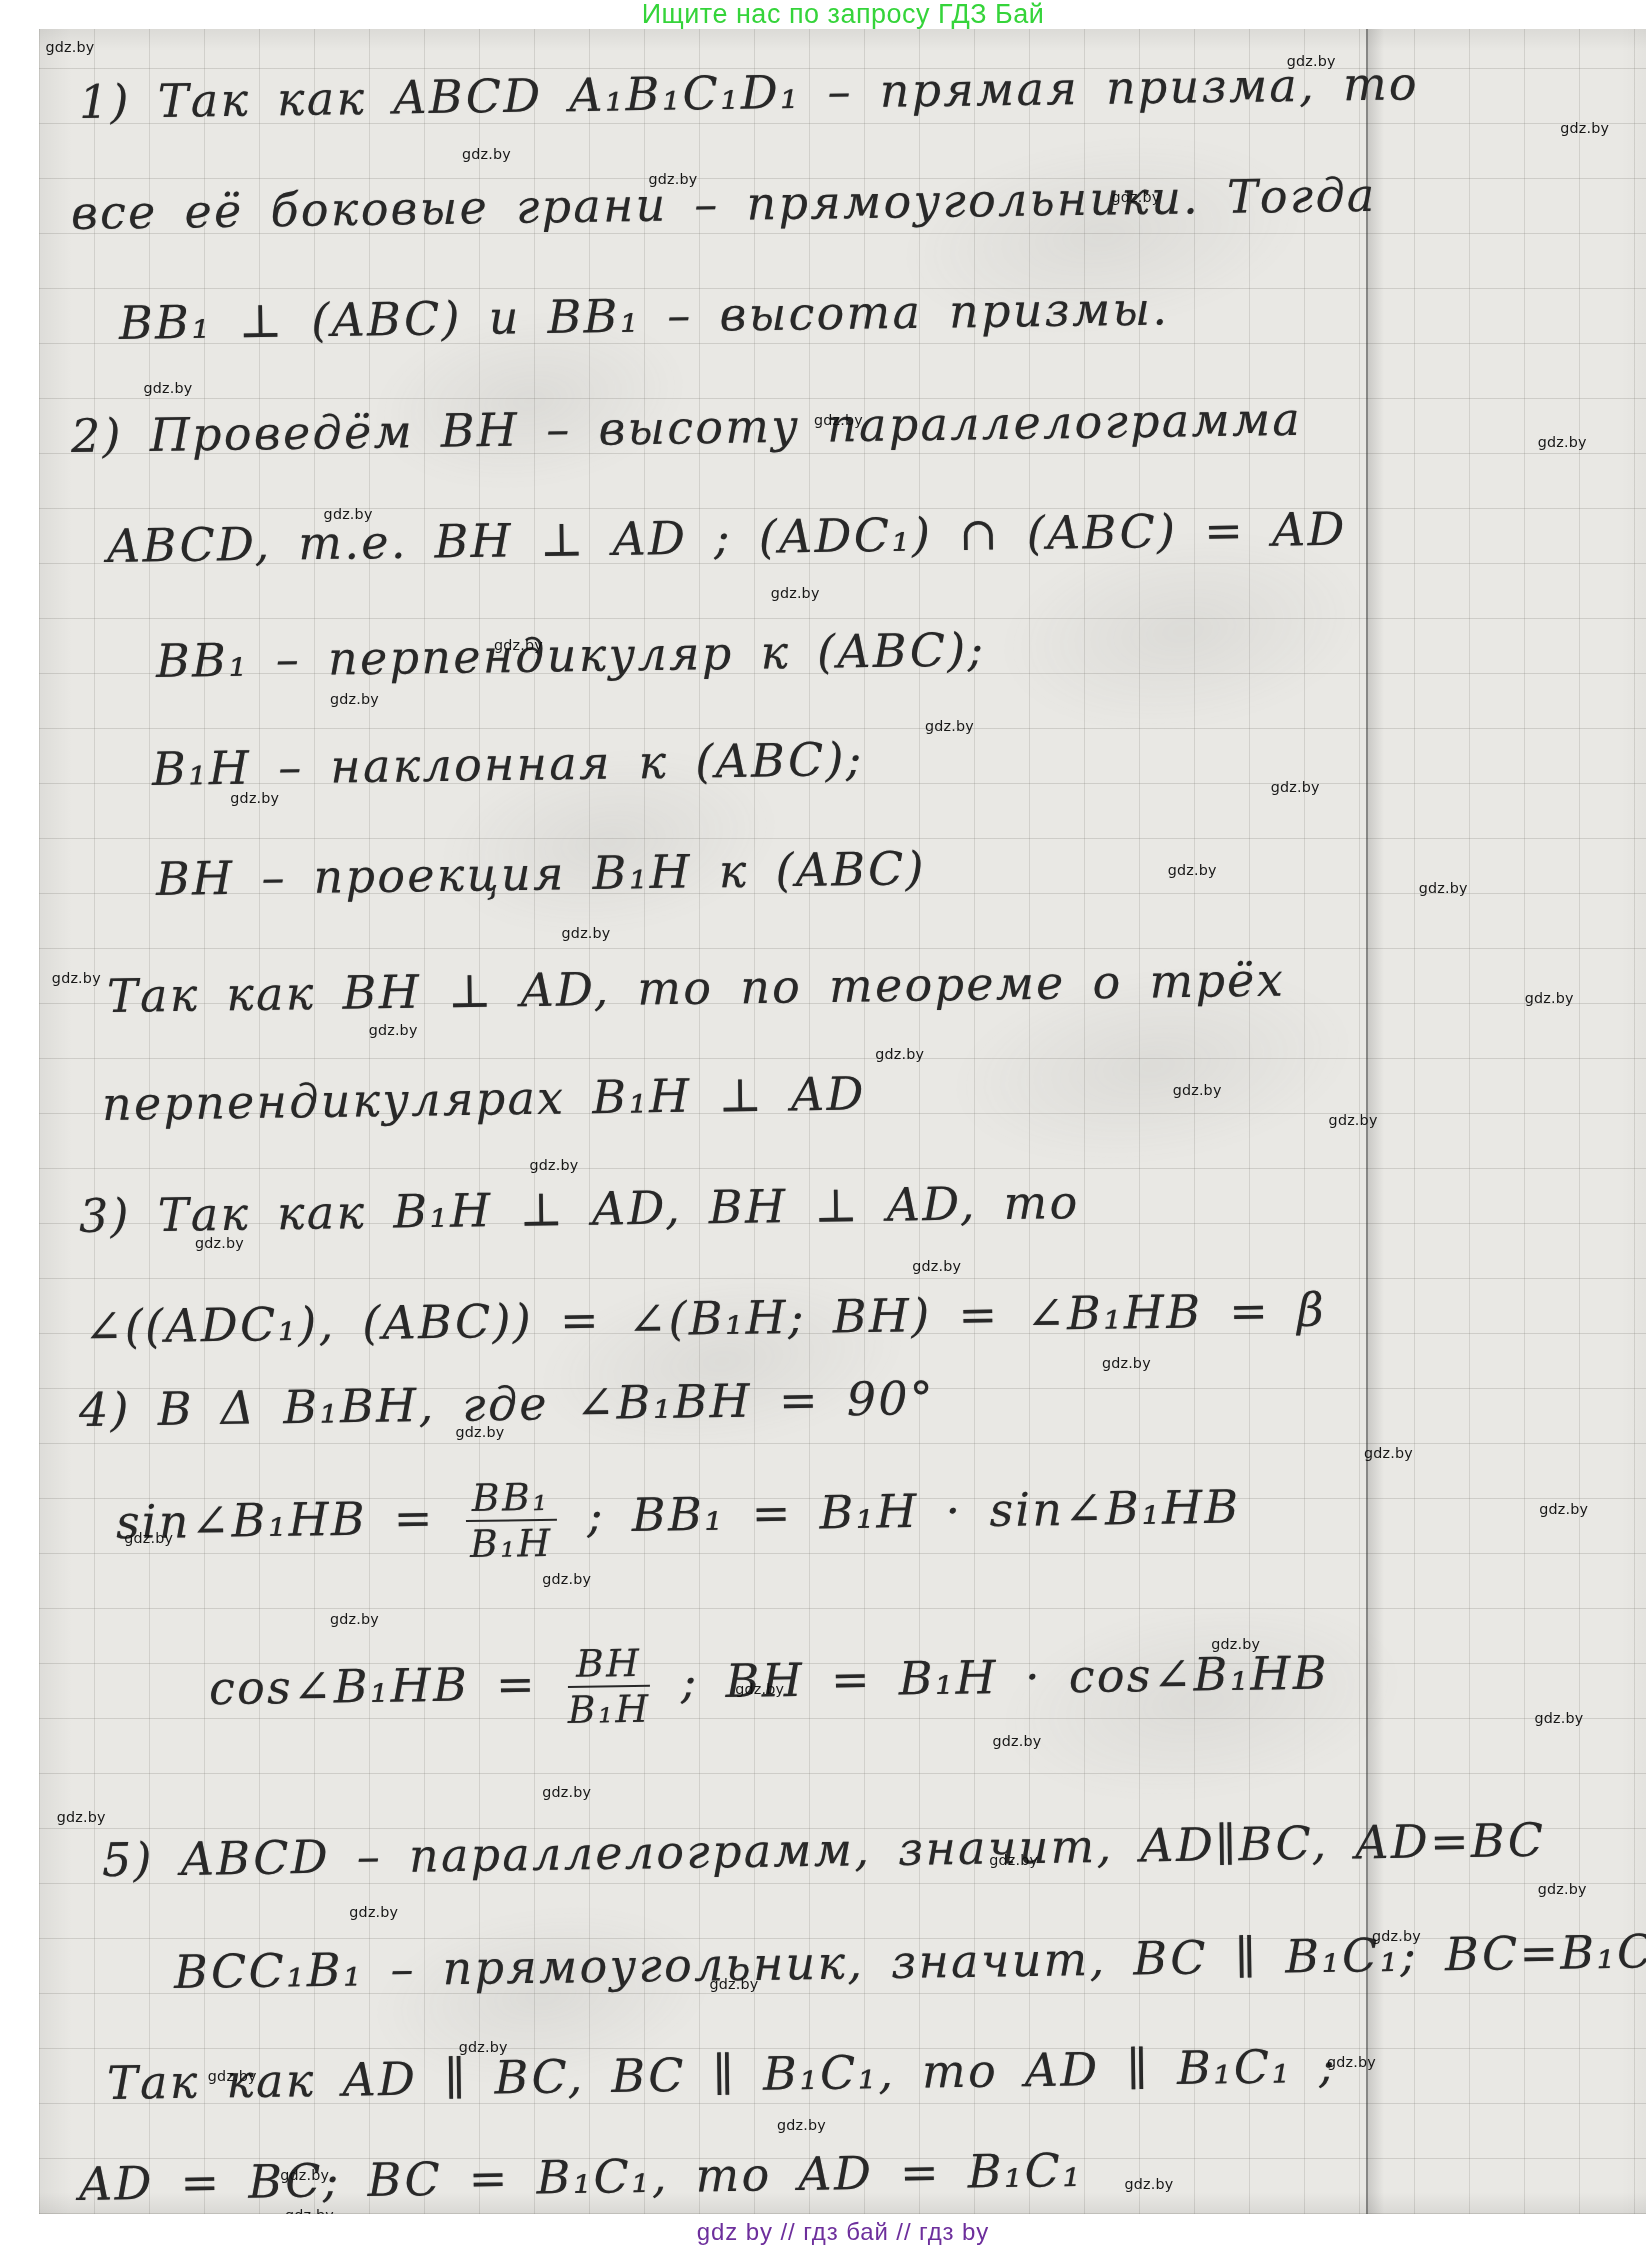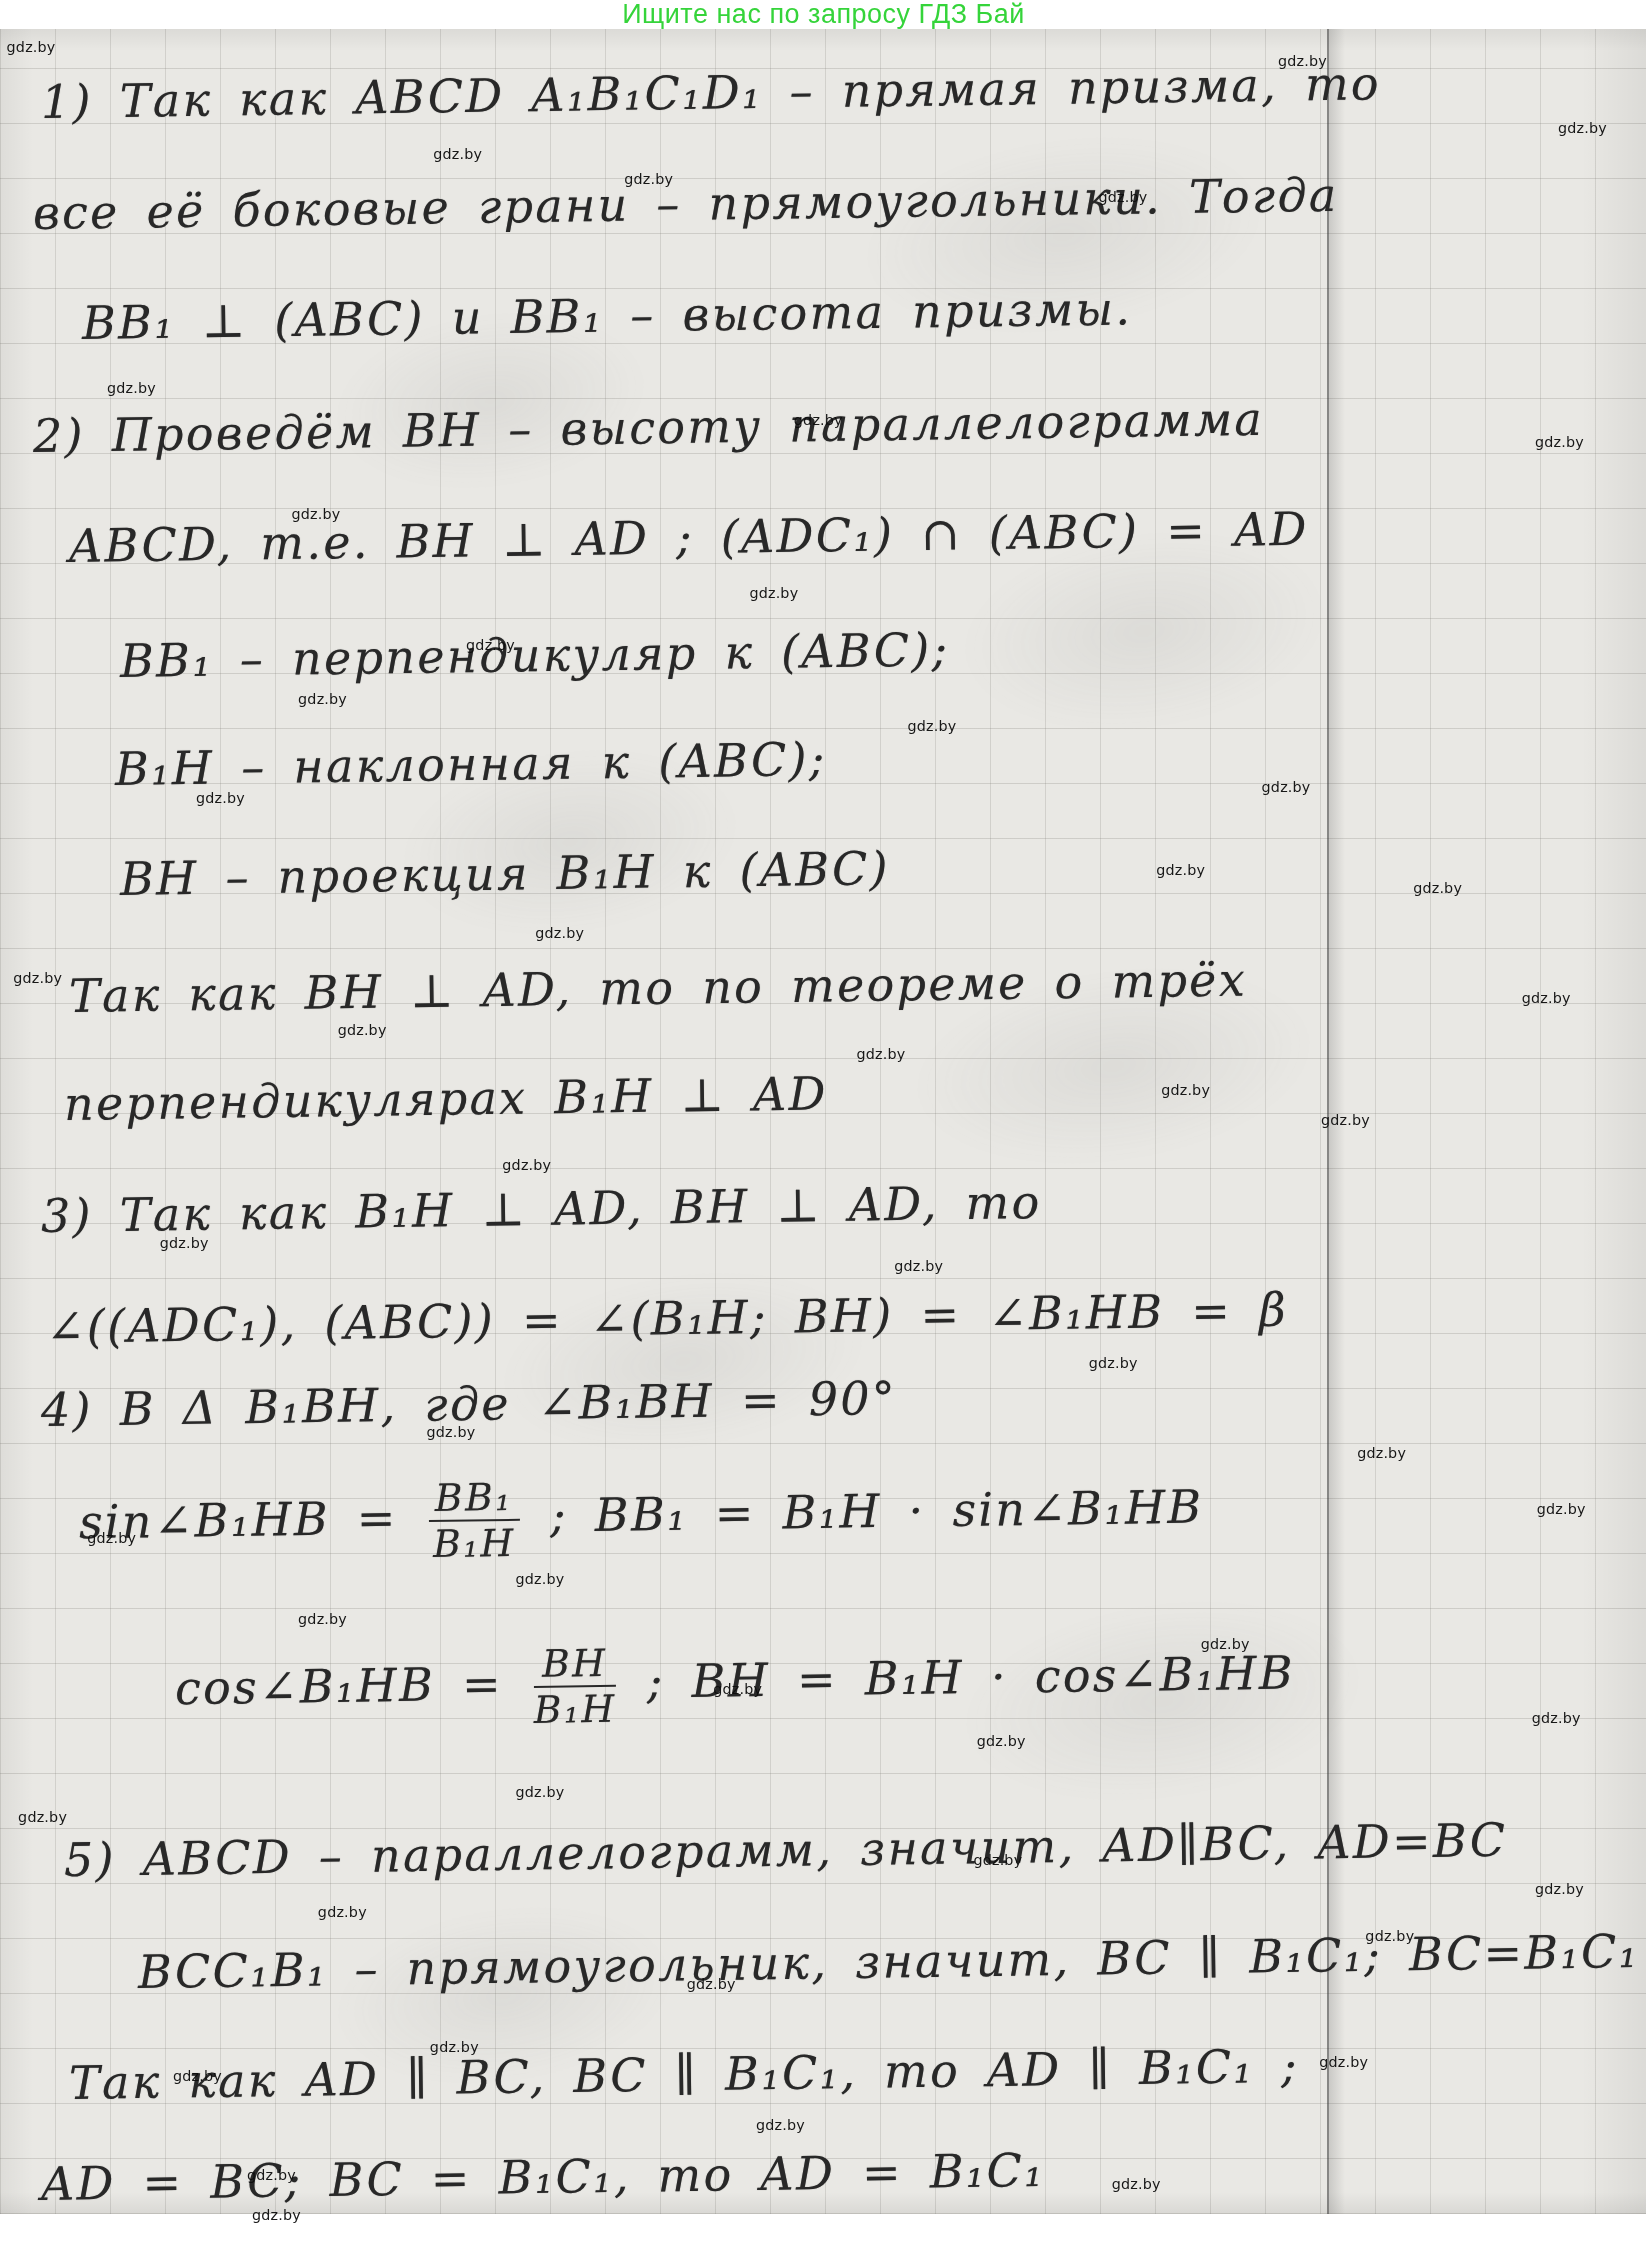--- a/index.html
+++ b/index.html
@@ -1,20 +1,20 @@
 <!DOCTYPE html>
 <html style="font-size:7.4px"><head>
 <meta charset="utf-8">
 <style>
   html,body{margin:0;padding:0;}
   body{
     width:1647px;height:2250px;position:relative;overflow:hidden;
     background:#ffffff;font-family:"Liberation Sans",sans-serif;
   }
-  .page{position:absolute;inset:0;}
+  .page{position:absolute;inset:0;margin-left:39px;}
   
   .top-banner{
     position:absolute;left:0;top:0;width:100%;height:29px;
     display:flex;align-items:center;justify-content:center;background:#ffffff;z-index:6;
   }
   .top-banner span{font-size:27px;font-weight:500;letter-spacing:0.5px;}
   .bottom-banner{
     position:absolute;left:0;bottom:0;width:100%;height:36px;
     display:flex;align-items:center;justify-content:center;background:#ffffff;z-index:6;
   }
@@ -167,15 +167,18 @@
       <span class="wm" style="left: 41.7%; top: 87.8%;">gdz.by</span>
       <span class="wm" style="left: 26.1%; top: 90.6%;">gdz.by</span>
       <span class="wm" style="left: 10.5%; top: 91.9%;">gdz.by</span>
       <span class="wm" style="left: 80.1%; top: 91.3%;">gdz.by</span>
       <span class="wm" style="left: 45.9%; top: 94.1%;">gdz.by</span>
       <span class="wm" style="left: 15%; top: 96.3%;">gdz.by</span>
       <span class="wm" style="left: 67.5%; top: 96.7%;">gdz.by</span>
       <span class="wm" style="left: 15.3%; top: 98.1%;">gdz.by</span>
     </div>
 
+  <div class="bottom-banner">
+    <span style="color: rgb(109, 47, 156);">gdz by  //  гдз бай  //  гдз by</span>
+  </div>
 
 </div>
 
 
 </body></html>

